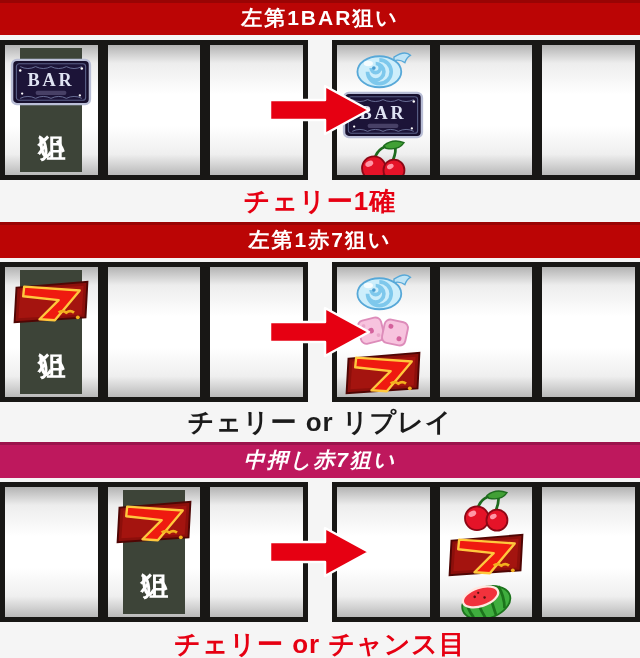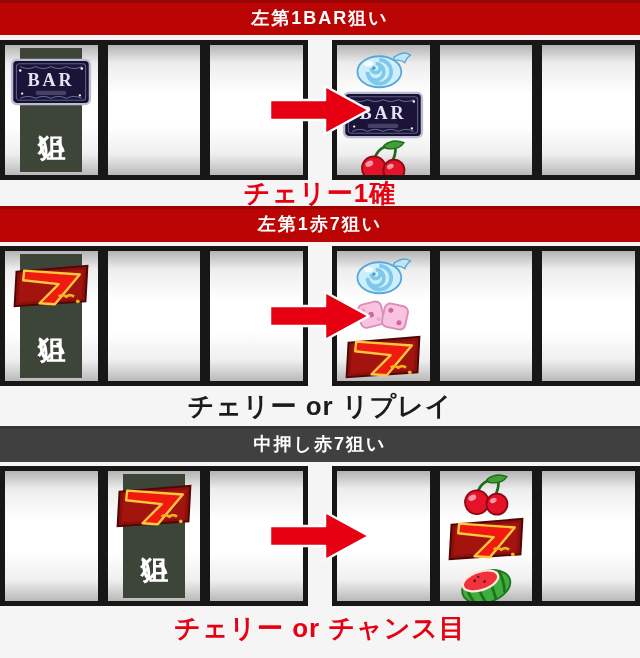--- a/index.html
+++ b/index.html
@@ -4,25 +4,25 @@
 <style>
   * { box-sizing: border-box; }
   html,body { margin:0; padding:0; }
   body {
     width:640px; height:658px; overflow:hidden;
     background:#f5f5f5;
     font-family:"Liberation Sans", sans-serif;
   }
   .banner {
     height:35px; display:flex; align-items:center; justify-content:center;
-    color:#fff; font-size:18px; font-weight:bold; letter-spacing:2px;
+    color:#fff; font-size:21px; font-weight:bold; letter-spacing:2px;
     box-shadow: inset 0 3px 0 rgba(0,0,0,.18);
   }
   .banner--red { background:#bb0505; }
-  .banner--magenta { background:#404040; }
+  .banner--magenta { background:#be185d;font-style:italic; }
   .banner--tall { height:36px; }
 
   .reel-row { position:relative; height:140px; display:flex; justify-content:space-between; margin-top:5px; }
   .reel-row--late { margin-top:4px; }
   .reel-group {
     width:308px; background:#181715; display:flex; gap:10px; padding:5px;
   }
   .reel {
     flex:1; min-width:0; overflow:hidden;
     background:linear-gradient(180deg,#b3b3b3 0%,#ededed 14%,#ffffff 38%,#ffffff 62%,#efefef 84%,#b9b9b9 100%);
@@ -62,21 +62,21 @@
   .arrow {
     position:absolute; left:50%; top:50%; transform:translate(-50%,-50%);
     width:106px; height:58px;
   }
   .caption {
     display:flex; align-items:center; justify-content:center;
     font-weight:bold; font-size:26px; letter-spacing:1px;
   }
   .caption--red   { color:#e60012; }
   .caption--black { color:#1b1b1b; }
-  #caption1 { height:26px; }
+  #caption1 { height:42px; }
   #caption2 { height:40px;border-radius:18px; }
   #caption3 { height:44px; }
   .defs-holder { position:absolute; width:0; height:0; }
 </style>
 </head>
 <body>
 
 <svg class="defs-holder" aria-hidden="true">
   <defs>
     <symbol id="sym-bar" viewBox="0 0 84 52">

